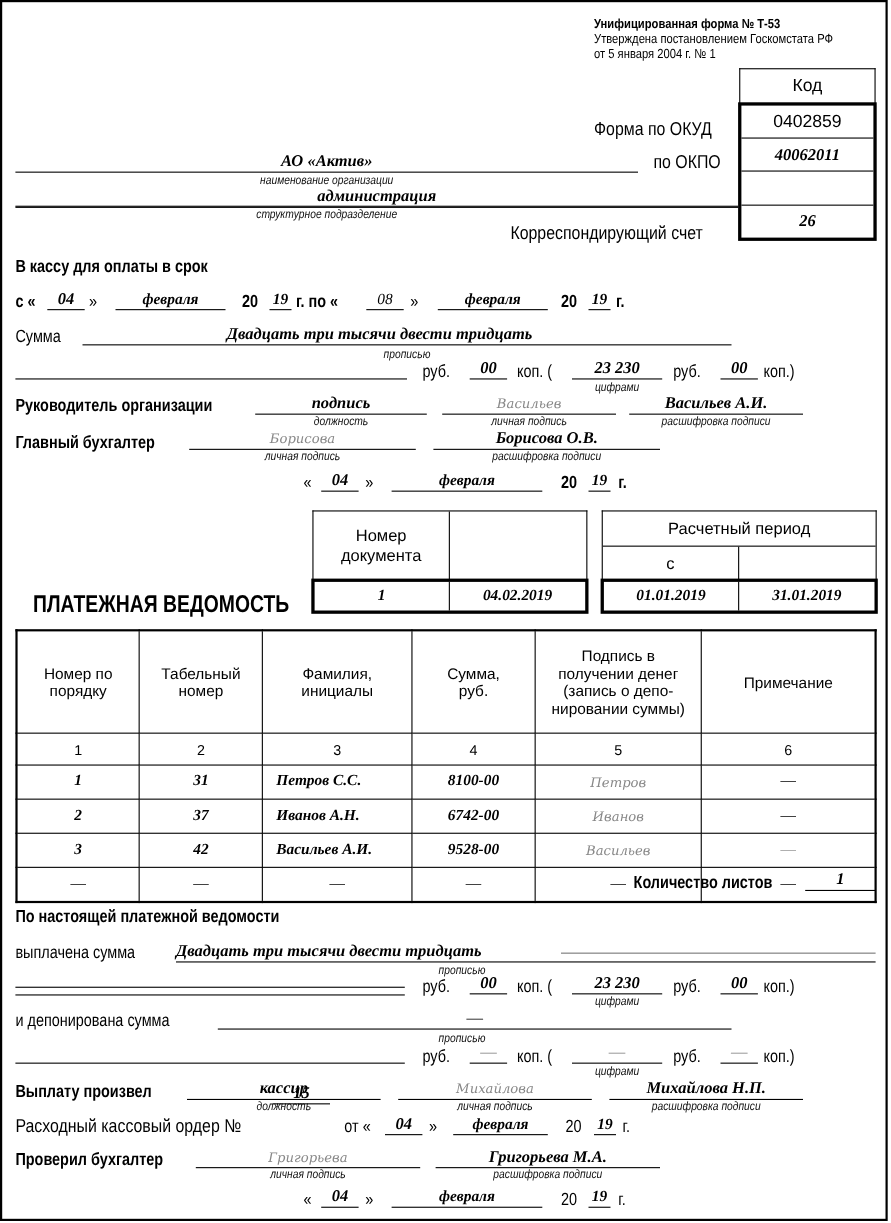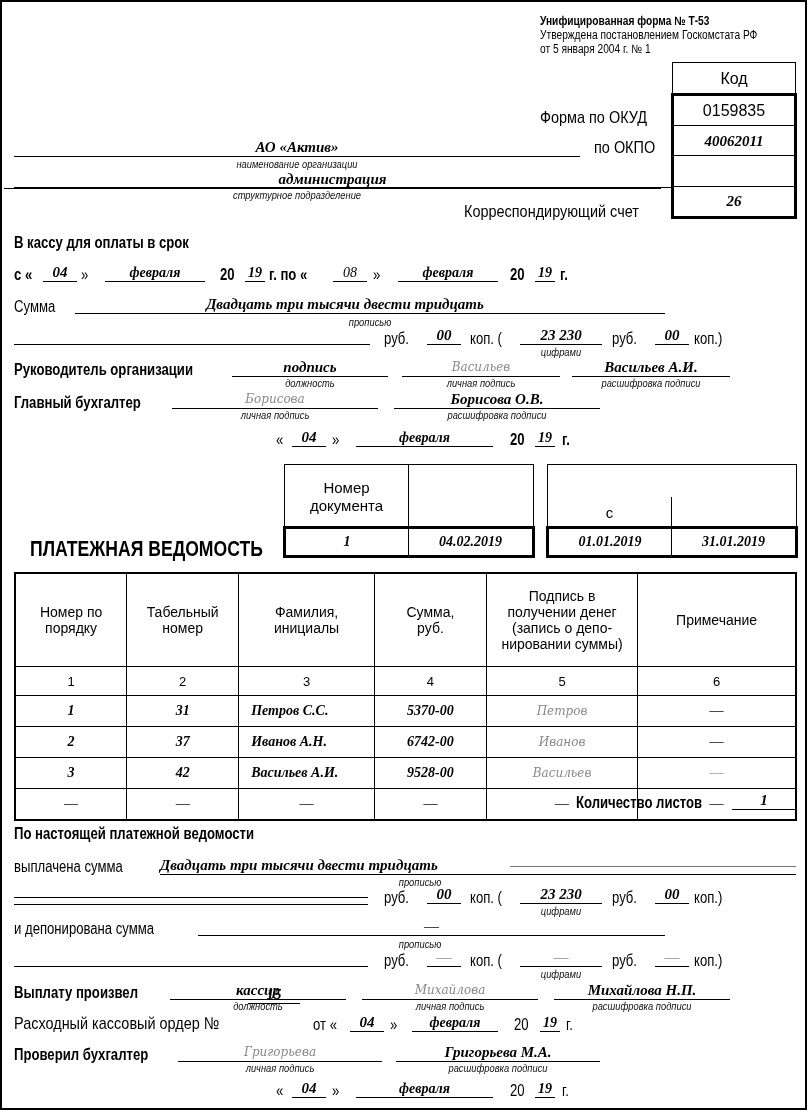--- a/index.html
+++ b/index.html
@@ -25,33 +25,33 @@
 <body>
 
 <div class="page"></div>
 
 <div class="abs" style="left:540px;top:14px;font-size:12px;font-weight:bold;transform:scaleX(0.85);transform-origin:left;">Унифицированная форма № Т-53</div>
 <div class="abs" style="left:540px;top:28px;font-size:12px;transform:scaleX(0.85);transform-origin:left;">Утверждена постановлением Госкомстата РФ</div>
 <div class="abs" style="left:540px;top:42px;font-size:12px;transform:scaleX(0.85);transform-origin:left;">от 5 января 2004 г. № 1</div>
 
 <div class="box" style="left:672px;top:62px;width:124px;height:32px;border:1px solid #000;border-bottom:none;text-align:center;line-height:32px;font-size:16px;">Код</div>
 <div class="box" style="left:671px;top:93px;width:126px;height:126px;border:3px solid #000;"></div>
-<div class="box" style="left:674px;top:96px;width:120px;height:30px;border-bottom:1px solid #000;text-align:center;line-height:30px;font-size:16px;">0159835</div>
+<div class="box" style="left:674px;top:96px;width:120px;height:30px;border-bottom:1px solid #000;text-align:center;line-height:30px;font-size:16px;">0402859</div>
 <div class="box" style="left:674px;top:126px;width:120px;height:30px;border-bottom:1px solid #000;text-align:center;line-height:30px;font-size:15px;font-family:'Liberation Serif',serif;font-style:italic;font-weight:bold;">40062011</div>
 <div class="box" style="left:674px;top:156px;width:120px;height:31px;border-bottom:1px solid #000;"></div>
 <div class="box" style="left:674px;top:187px;width:120px;height:29px;text-align:center;line-height:29px;font-size:15px;font-family:'Liberation Serif',serif;font-style:italic;font-weight:bold;">26</div>
 
 <div class="abs" style="left:540px;top:108px;font-size:17px;transform:scaleX(0.85);transform-origin:left;">Форма по ОКУД</div>
 <div class="abs" style="left:594px;top:138px;font-size:17px;transform:scaleX(0.85);transform-origin:left;">по ОКПО</div>
 <div class="line" style="left:14px;top:187px;width:657px;"></div>
 <div class="abs" style="left:464px;top:202px;font-size:17px;transform:scaleX(0.85);transform-origin:left;">Корреспондирующий счет</div>
 
 <div class="fld" style="left:14px;top:139px;width:566px;">АО «Актив»</div>
 <div class="abs cap" style="left:14px;top:158px;width:566px;">наименование организации</div>
-<div class="fld" style="left:4px;top:171px;width:657px;">администрация</div>
+<div class="fld" style="left:14px;top:171px;width:657px;">администрация</div>
 <div class="abs cap" style="left:14px;top:189px;width:566px;">структурное подразделение</div>
 
 <div class="abs blbl" style="left:14px;top:234px;">В кассу для оплаты в срок</div>
 <div class="abs blbl" style="left:14px;top:266px;">с «</div>
 <div class="fld" style="left:43px;top:264px;width:34px;">04</div>
 <div class="abs lbl" style="left:81px;top:266px;">»</div>
 <div class="fld" style="left:105px;top:264px;width:100px;font-size:14px;">февраля</div>
 <div class="abs blbl" style="left:220px;top:266px;">20</div>
 <div class="fld" style="left:245px;top:264px;width:20px;font-size:14px;">19</div>
 <div class="abs blbl" style="left:269px;top:266px;">г. по «</div>
@@ -102,20 +102,21 @@
 
 <div class="box" style="left:284px;top:464px;width:250px;height:63px;border:1px solid #000;border-bottom:none;">
   <div class="box" style="left:0;top:0;width:124px;height:63px;border-right:1px solid #000;display:flex;align-items:center;justify-content:center;text-align:center;font-size:15px;line-height:18px;white-space:normal;padding:0 18px;">Номер документа</div>
 </div>
 <div class="box" style="left:283px;top:526px;width:252px;height:32px;border:3px solid #000;">
   <div class="box" style="left:0;top:0;width:123px;height:26px;border-right:1px solid #000;text-align:center;line-height:26px;font-family:'Liberation Serif',serif;font-style:italic;font-weight:bold;font-size:14px;">1</div>
   <div class="box" style="left:123px;top:0;width:123px;height:26px;text-align:center;line-height:26px;font-family:'Liberation Serif',serif;font-style:italic;font-weight:bold;font-size:14px;">04.02.2019</div>
 </div>
 
 <div class="box" style="left:547px;top:464px;width:250px;height:63px;border:1px solid #000;border-bottom:none;">
+  <div class="box" style="left:0;top:0;width:248px;height:32px;border-bottom:1px solid #000;text-align:center;line-height:32px;font-size:15px;">Расчетный период</div>
   <div class="box" style="left:0;top:32px;width:124px;height:31px;border-right:1px solid #000;text-align:center;line-height:31px;font-size:15px;">с</div>
 </div>
 <div class="box" style="left:546px;top:526px;width:252px;height:32px;border:3px solid #000;">
   <div class="box" style="left:0;top:0;width:123px;height:26px;border-right:1px solid #000;text-align:center;line-height:26px;font-family:'Liberation Serif',serif;font-style:italic;font-weight:bold;font-size:14px;">01.01.2019</div>
   <div class="box" style="left:123px;top:0;width:123px;height:26px;text-align:center;line-height:26px;font-family:'Liberation Serif',serif;font-style:italic;font-weight:bold;font-size:14px;">31.01.2019</div>
 </div>
 
 <table class="main-table" style="position:absolute;left:14px;top:572px;width:783px;border:2px solid #000;">
   <colgroup>
     <col style="width:112px">
@@ -139,21 +140,21 @@
     <td>2</td>
     <td>3</td>
     <td>4</td>
     <td>5</td>
     <td>6</td>
   </tr>
   <tr class="row">
     <td>1</td>
     <td>31</td>
     <td style="text-align:left;padding-left:12px">Петров С.С.</td>
-    <td>5370-00</td>
+    <td>8100-00</td>
     <td class="sg">Петров</td>
     <td style="font-style:normal;font-weight:normal">—</td>
   </tr>
   <tr class="row">
     <td>2</td>
     <td>37</td>
     <td style="text-align:left;padding-left:12px">Иванов А.Н.</td>
     <td>6742-00</td>
     <td class="sg">Иванов</td>
     <td style="font-style:normal;font-weight:normal">—</td>

